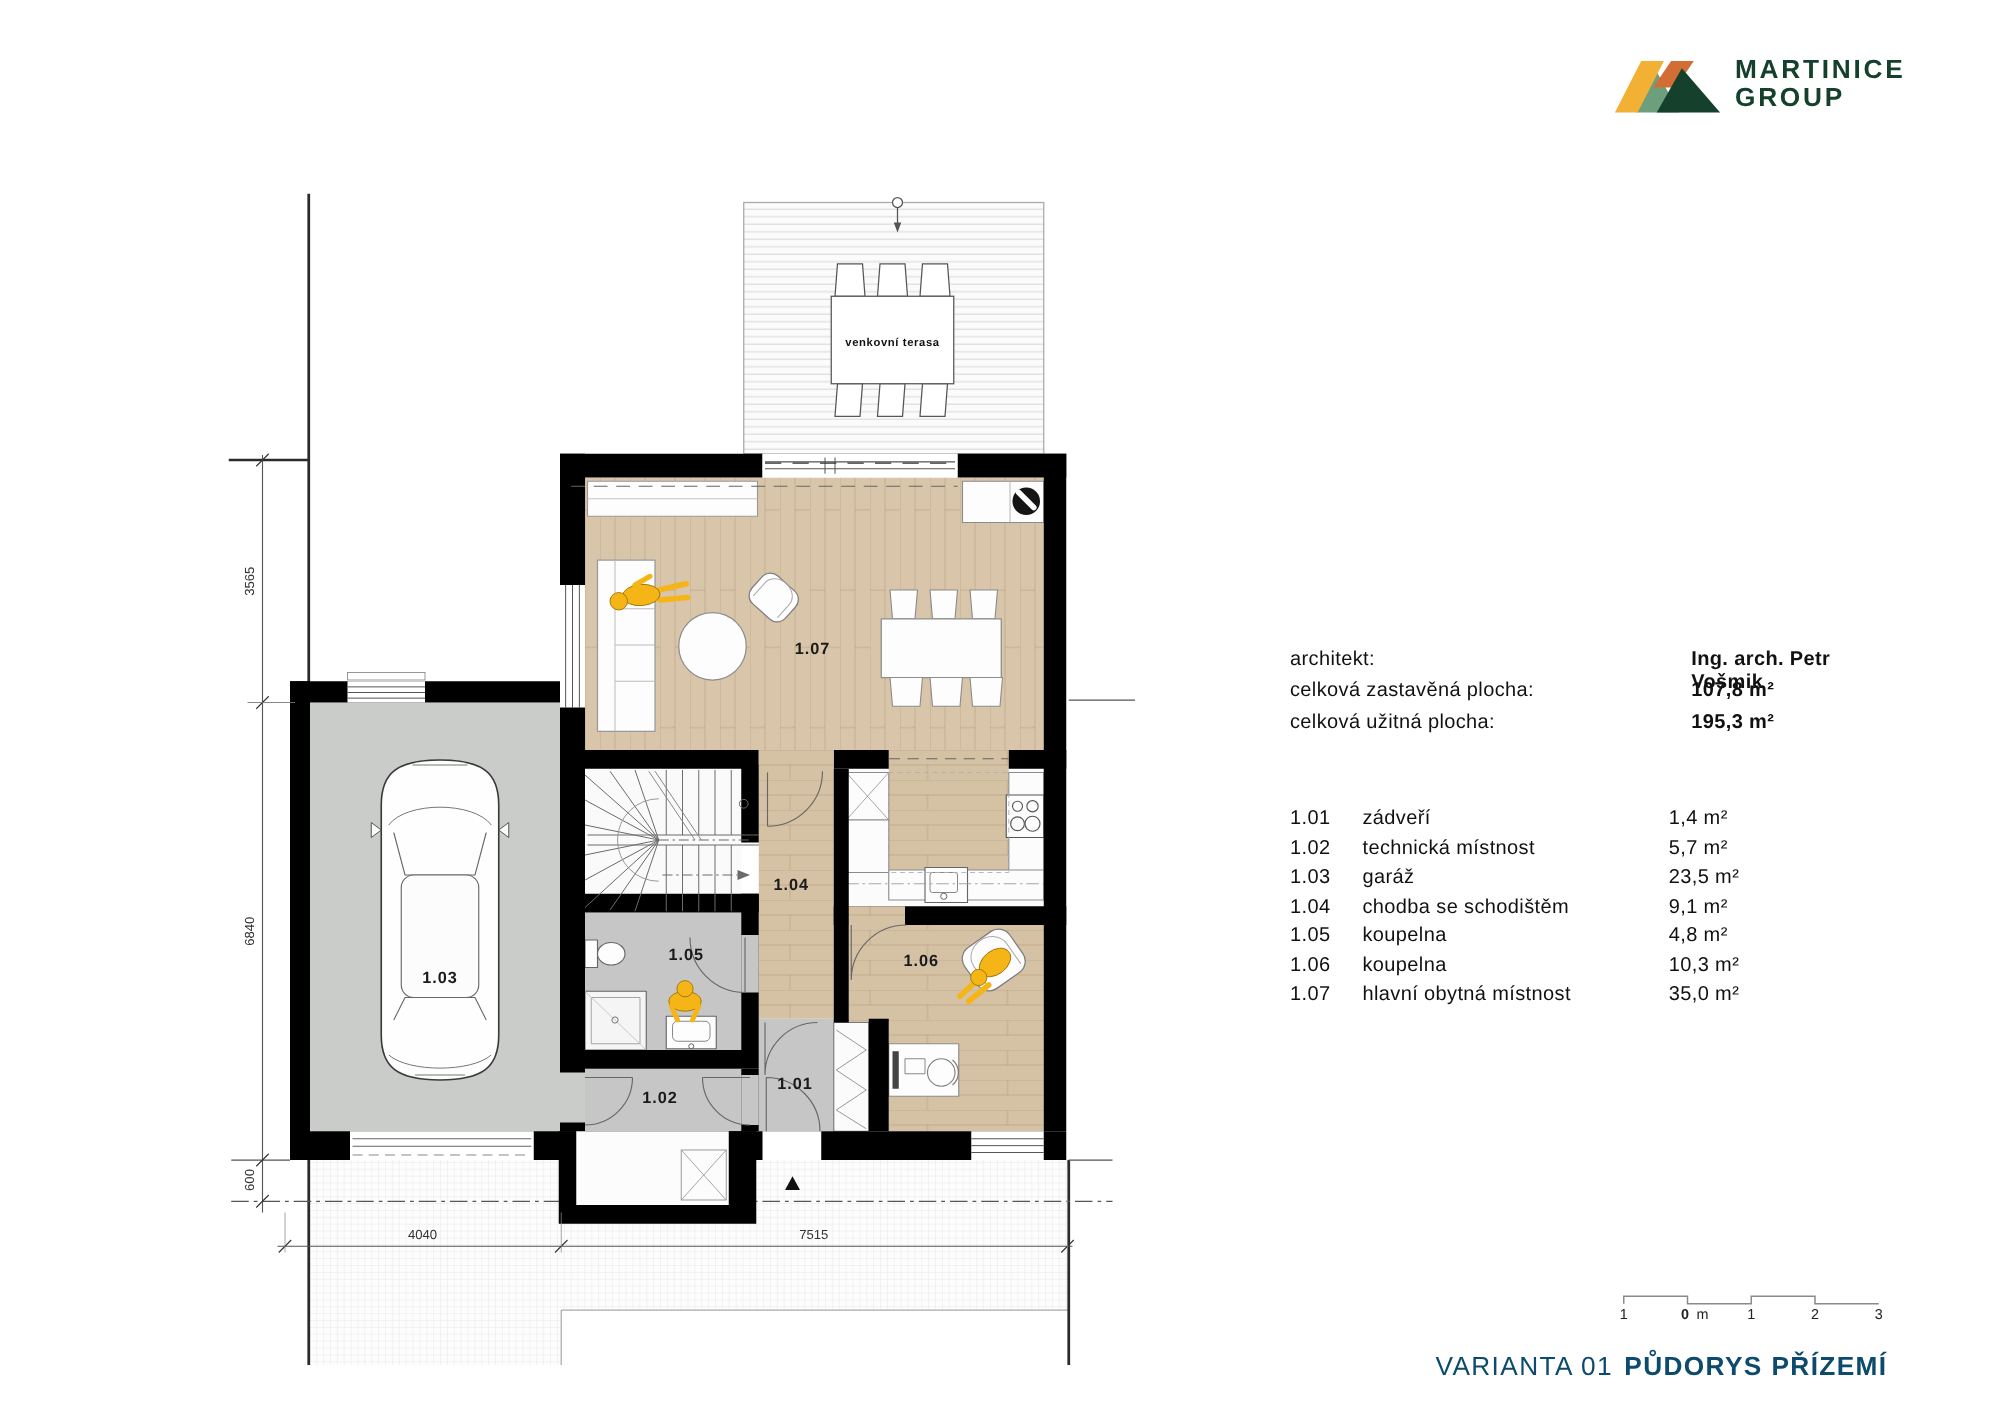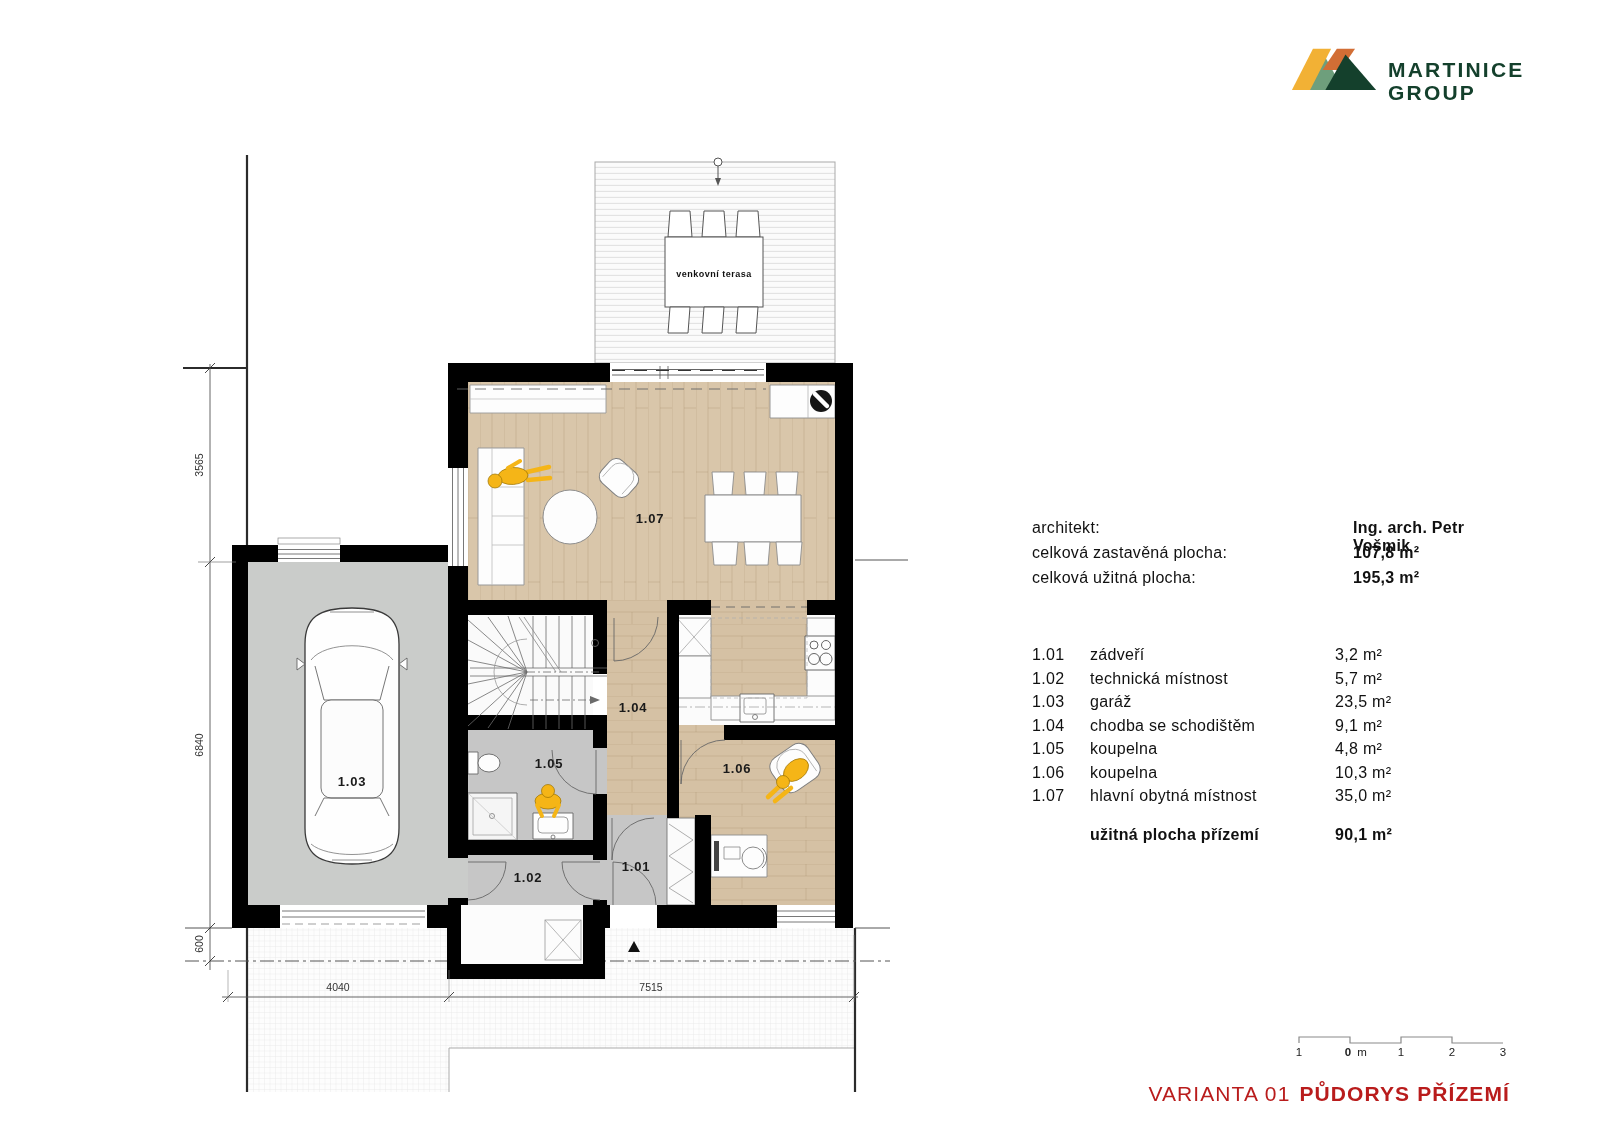--- a/index.html
+++ b/index.html
@@ -4,40 +4,40 @@
 <style>
   html,body{margin:0;padding:0;}
   body{
     width:1600px;height:1131px;position:relative;background:#ffffff;
     font-family:"Liberation Sans","DejaVu Sans",sans-serif;color:#111;
     overflow:hidden;
   }
   .abs{position:absolute;}
   
   .logo{left:1290px;top:44px;display:flex;align-items:flex-start;gap:10px;}
-  .logo-text{color:#14402C;font-weight:bold;font-size:21px;line-height:23px;letter-spacing:2.2px;margin-top:14px;}
+  .logo-text{color:#14402C;font-weight:bold;font-size:21px;line-height:23px;letter-spacing:2.2px;margin-top:0;}
   
   .panel{left:1032px;top:519px;width:478px;font-size:16px;letter-spacing:.3px;}
   .panel .row{position:relative;height:25px;}
   .panel .row .lab{position:absolute;left:0;top:0;}
   .panel .row .val{position:absolute;left:321px;top:0;font-weight:bold;}
   .rooms{left:1032px;top:646px;width:478px;font-size:16px;letter-spacing:.3px;}
   .rooms .rrow{position:relative;height:23.5px;}
   .rooms .rrow .no{position:absolute;left:0;top:0;}
   .rooms .rrow .nm{position:absolute;left:58px;top:0;}
   .rooms .rrow .ar{position:absolute;left:303px;top:0;}
   .rooms .sum{position:relative;height:24px;margin-top:15px;font-weight:bold;}
   .rooms .sum .nm{position:absolute;left:58px;top:0;}
   .rooms .sum .ar{position:absolute;left:303px;top:0;}
   
   .scalebar{left:1296px;top:1032px;width:212px;height:30px;}
   .scalebar .lbl{position:absolute;top:14px;font-size:11.5px;color:#222;transform:translateX(-50%);}
   .scalebar .lbl.b{font-weight:bold;}
   
-  .title{right:90px;top:1082px;font-size:21px;letter-spacing:1.1px;color:#b91c1c;white-space:nowrap;}
+  .title{right:90px;top:1082px;font-size:21px;letter-spacing:1.1px;color:#0c4a6e;white-space:nowrap;}
   .title .bold{font-weight:bold;margin-left:9px;}
   svg text{font-family:"Liberation Sans","DejaVu Sans",sans-serif;}
 </style>
 </head>
 <body>
 
 <div class="abs logo">
   <svg width="88" height="48" viewBox="0 0 92 50">
     <polygon points="20,48 37,14 56,48" fill="#6E9F7C"></polygon>
     <polygon points="34,27 49,5 68,5 53,27" fill="#D26E35"></polygon>
@@ -361,21 +361,21 @@
   <div class="row">
     <span class="lab">celková užitná plocha:</span>
     <span class="val">195,3 m²</span>
   </div>
 </div>
 
 <div class="abs rooms">
   <div class="rrow">
     <span class="no">1.01</span>
     <span class="nm">zádveří</span>
-    <span class="ar">3,2 m²</span>
+    <span class="ar">1,4 m²</span>
   </div>
   <div class="rrow">
     <span class="no">1.02</span>
     <span class="nm">technická místnost</span>
     <span class="ar">5,7 m²</span>
   </div>
   <div class="rrow">
     <span class="no">1.03</span>
     <span class="nm">garáž</span>
     <span class="ar">23,5 m²</span>
@@ -392,24 +392,20 @@
   </div>
   <div class="rrow">
     <span class="no">1.06</span>
     <span class="nm">koupelna</span>
     <span class="ar">10,3 m²</span>
   </div>
   <div class="rrow">
     <span class="no">1.07</span>
     <span class="nm">hlavní obytná místnost</span>
     <span class="ar">35,0 m²</span>
-  </div>
-  <div class="sum">
-    <span class="nm">užitná plocha přízemí</span>
-    <span class="ar">90,1 m²</span>
   </div>
 </div>
 
 <div class="abs scalebar">
   <svg width="212" height="14" viewBox="0 0 212 14">
     <path d="M3,11 L3,5 L54,5 L54,11 L105,11 L105,5 L156,5 L156,11 L207,11" fill="none" stroke="#8A8A8A" stroke-width="1.2"></path>
   </svg>
   <span class="lbl" style="left:3px">1</span>
   <span class="lbl b" style="left:52px">0</span>
   <span class="lbl" style="left:66px">m</span>

